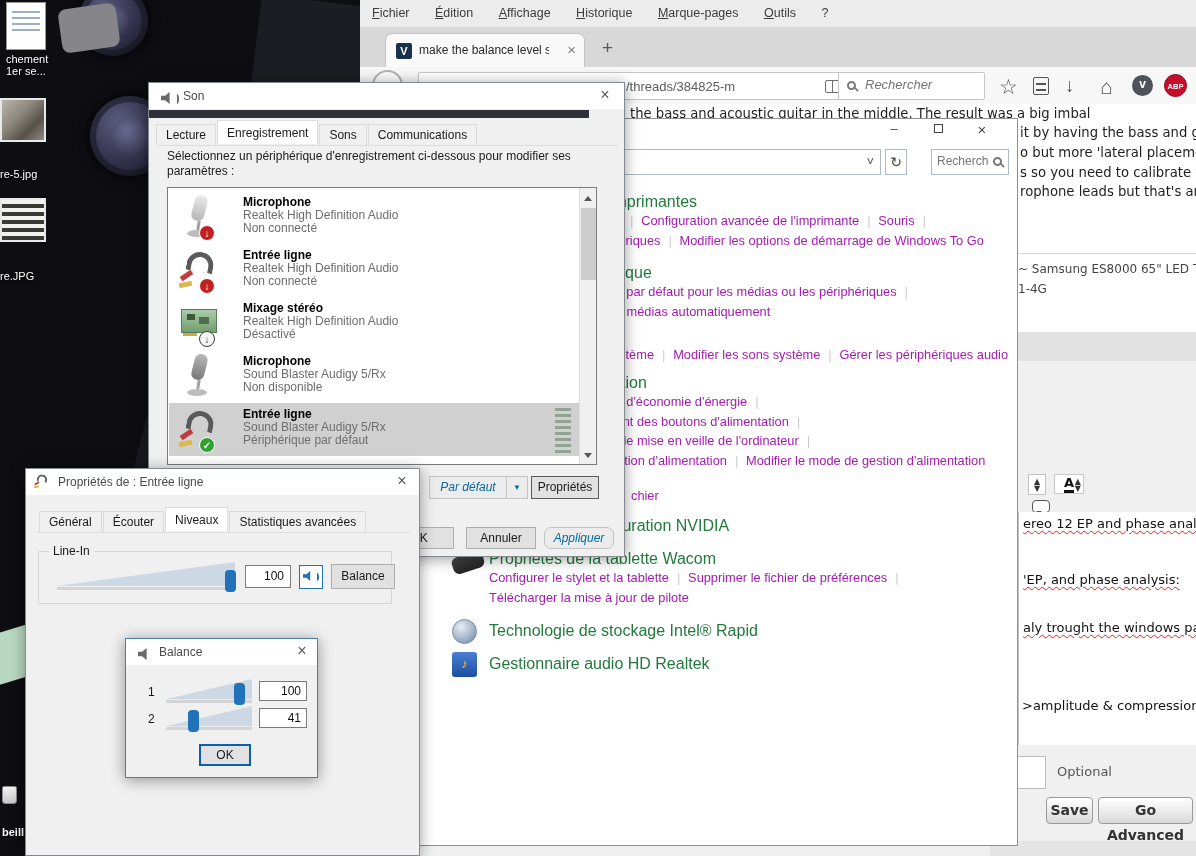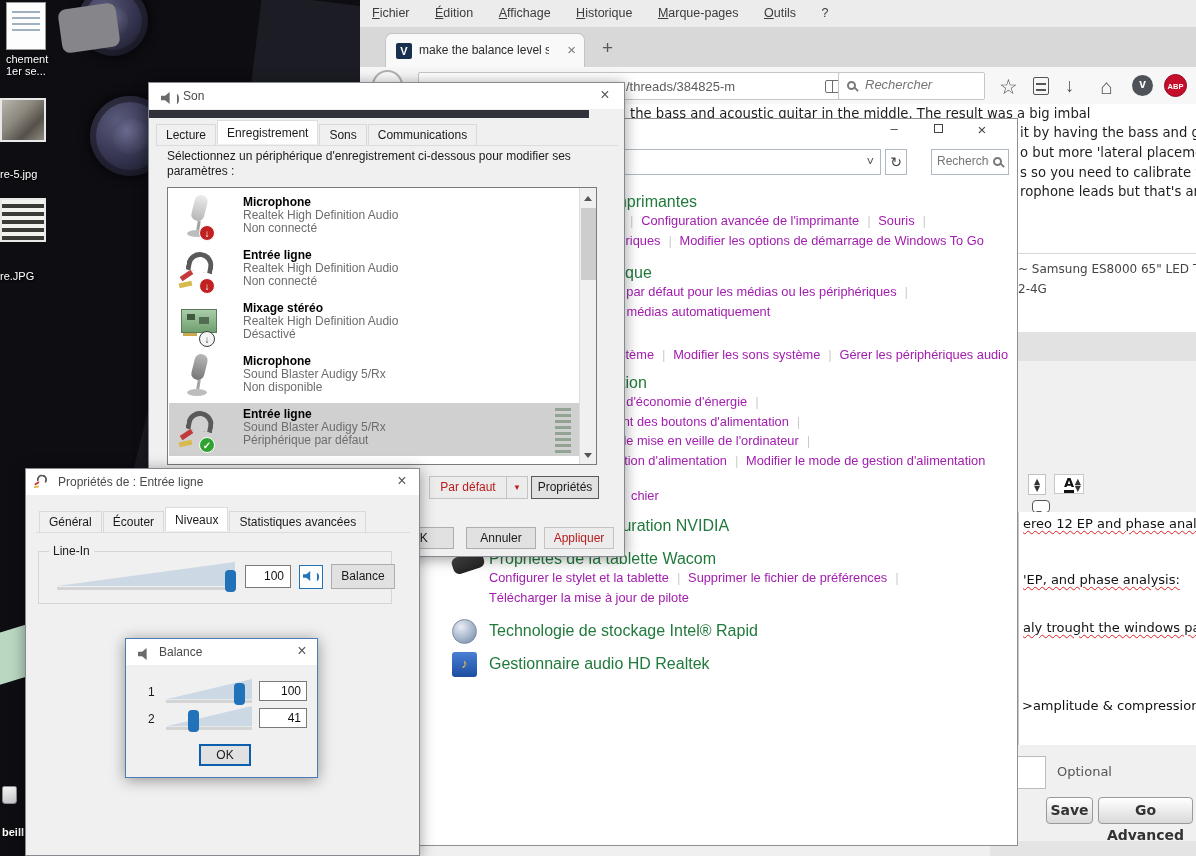--- a/index.html
+++ b/index.html
@@ -95,21 +95,21 @@
   .dlg { position:absolute; background:#f0f0f0; border:1px solid #848a90; box-shadow:0 2px 14px rgba(0,0,0,.4); }
   .dlg-title { position:absolute; left:0; top:0; width:100%; height:26px; background:#fff; }
   .dlg-title .cap { position:absolute; top:6px; font-size:12px; color:#4a4a4a; }
   .dlg-x { position:absolute; top:3px; font-size:16px; color:#5a5a5a; width:22px; text-align:center; }
   .spk { display:inline-block; width:12px; height:12px; background:#6a6a6a; clip-path:polygon(0 32%,34% 32%,72% 0,72% 100%,34% 68%,0 68%); }
   .wave { display:inline-block; width:5px; height:10px; border:2px solid #6a6a6a; border-left:none; border-top:none; border-bottom:none; border-radius:0 50% 50% 0/0 50% 50% 0; margin-left:1px; }
   .wtab { display:inline-block; padding:3px 9px 4px; font-size:12px; color:#1a1a1a; background:#f0f0f0; border:1px solid #d9d9d9; border-bottom:none; margin-right:1px; position:relative; top:2px; }
   .wtab.active { background:#fff; top:0; padding-top:5px; border-color:#dcdcdc; z-index:2; }
   .tabpage-line { position:absolute; height:1px; background:#dcdcdc; }
   .wbtn { position:absolute; background:#e1e1e1; border:1px solid #adadad; font-size:12px; color:#1a1a1a; text-align:center; }
-  .wbtn.disabled { color:#b91c1c; border-color:#c3c3c3; background:#ececec; }
+  .wbtn.disabled { color:#0369a1; border-color:#c3c3c3; background:#ececec;font-style:italic; }
   .wbtn.focused { border:2px solid #0b5fad; }
 
   
   .snd { left:148px; top:82px; width:477px; height:475px; z-index:3; }
   .snd-darkband { position:absolute; left:0; top:27px; width:440px; height:8px; background:#31313b; }
   .snd-tabs { position:absolute; left:7px; top:37px; }
   .snd-instr { position:absolute; left:18px; top:66px; width:450px; font-size:12px; color:#1a1a1a; line-height:15px; }
   .dev-list { position:absolute; left:18px; top:104px; width:430px; height:278px; background:#fff; border:1px solid #7a7a7a; overflow:hidden; }
   .dev { position:absolute; left:1px; width:410px; height:53px; }
   .dev.selected { background:#d0d0d0; }
@@ -238,21 +238,21 @@
 
     <div class="ffx-content">
       <div class="post-white"></div>
       <div class="fline" style="left:270px;top:0;">the bass and acoustic guitar in the middle. The result was a big imbal</div>
       <div class="fline" style="left:660px;top:19px;">it by having the bass and gu</div>
       <div class="fline" style="left:660px;top:39px;">o but more 'lateral placemen</div>
       <div class="fline" style="left:660px;top:59px;">s so you need to calibrate yo</div>
       <div class="fline" style="left:660px;top:78px;">rophone leads but that's ano</div>
       <div class="post-divider"></div>
       <div class="sigline" style="left:658px;top:156px;">~ Samsung ES8000 65" LED T</div>
-      <div class="sigline" style="left:658px;top:176px;">2-4G</div>
+      <div class="sigline" style="left:658px;top:176px;">1-4G</div>
       <div class="gray-band"></div>
 
       <div class="edit-box" style="left:668px;top:368px;width:18px;height:21px;">
         <span class="spin" style="left:5px;top:3px;">▲<br>▼</span>
       </div>
       <div class="fontA" style="left:694px;top:368px;">
         <u>A</u>
         <span class="spin" style="right:2px;top:3px;">▲<br>▼</span>
       </div>
       <div class="bubble" style="left:672px;top:394px;"></div>
@@ -443,21 +443,21 @@
             <i class="tri-dn"></i>
           </span>
       </div>
     </div>
 
     <div class="wbtn disabled" style="left:280px;top:393px;width:78px;height:23px;line-height:21px;">Par défaut</div>
     <div class="wbtn disabled" style="left:357px;top:393px;width:22px;height:23px;line-height:21px;font-size:8px;">▼</div>
     <div class="wbtn" style="left:382px;top:393px;width:68px;height:23px;line-height:21px;border-color:#5a5a5a;">Propriétés</div>
     <div class="wbtn" style="left:235px;top:444px;width:70px;height:22px;line-height:20px;">OK</div>
     <div class="wbtn" style="left:317px;top:444px;width:70px;height:22px;line-height:20px;">Annuler</div>
-    <div class="wbtn disabled" style="left:395px;top:444px;width:70px;height:22px;line-height:20px;">Appliquer</div>
+    <div class="wbtn disabled" style="left:395px;top:444px;width:70px;height:22px;line-height:20px;border-radius:7px;">Appliquer</div>
   </div>
 
   <div class="dlg prp">
     <div class="dlg-title">
       <span class="dev-ic ic-rca" style="left:8px;top:4px;transform:scale(.38);transform-origin:0 0;">
           <span class="cable"></span>
           <span class="plug1"></span>
           <span class="plug2"></span>
         </span>
       <span class="cap" style="left:32px;">Propriétés de : Entrée ligne</span>

